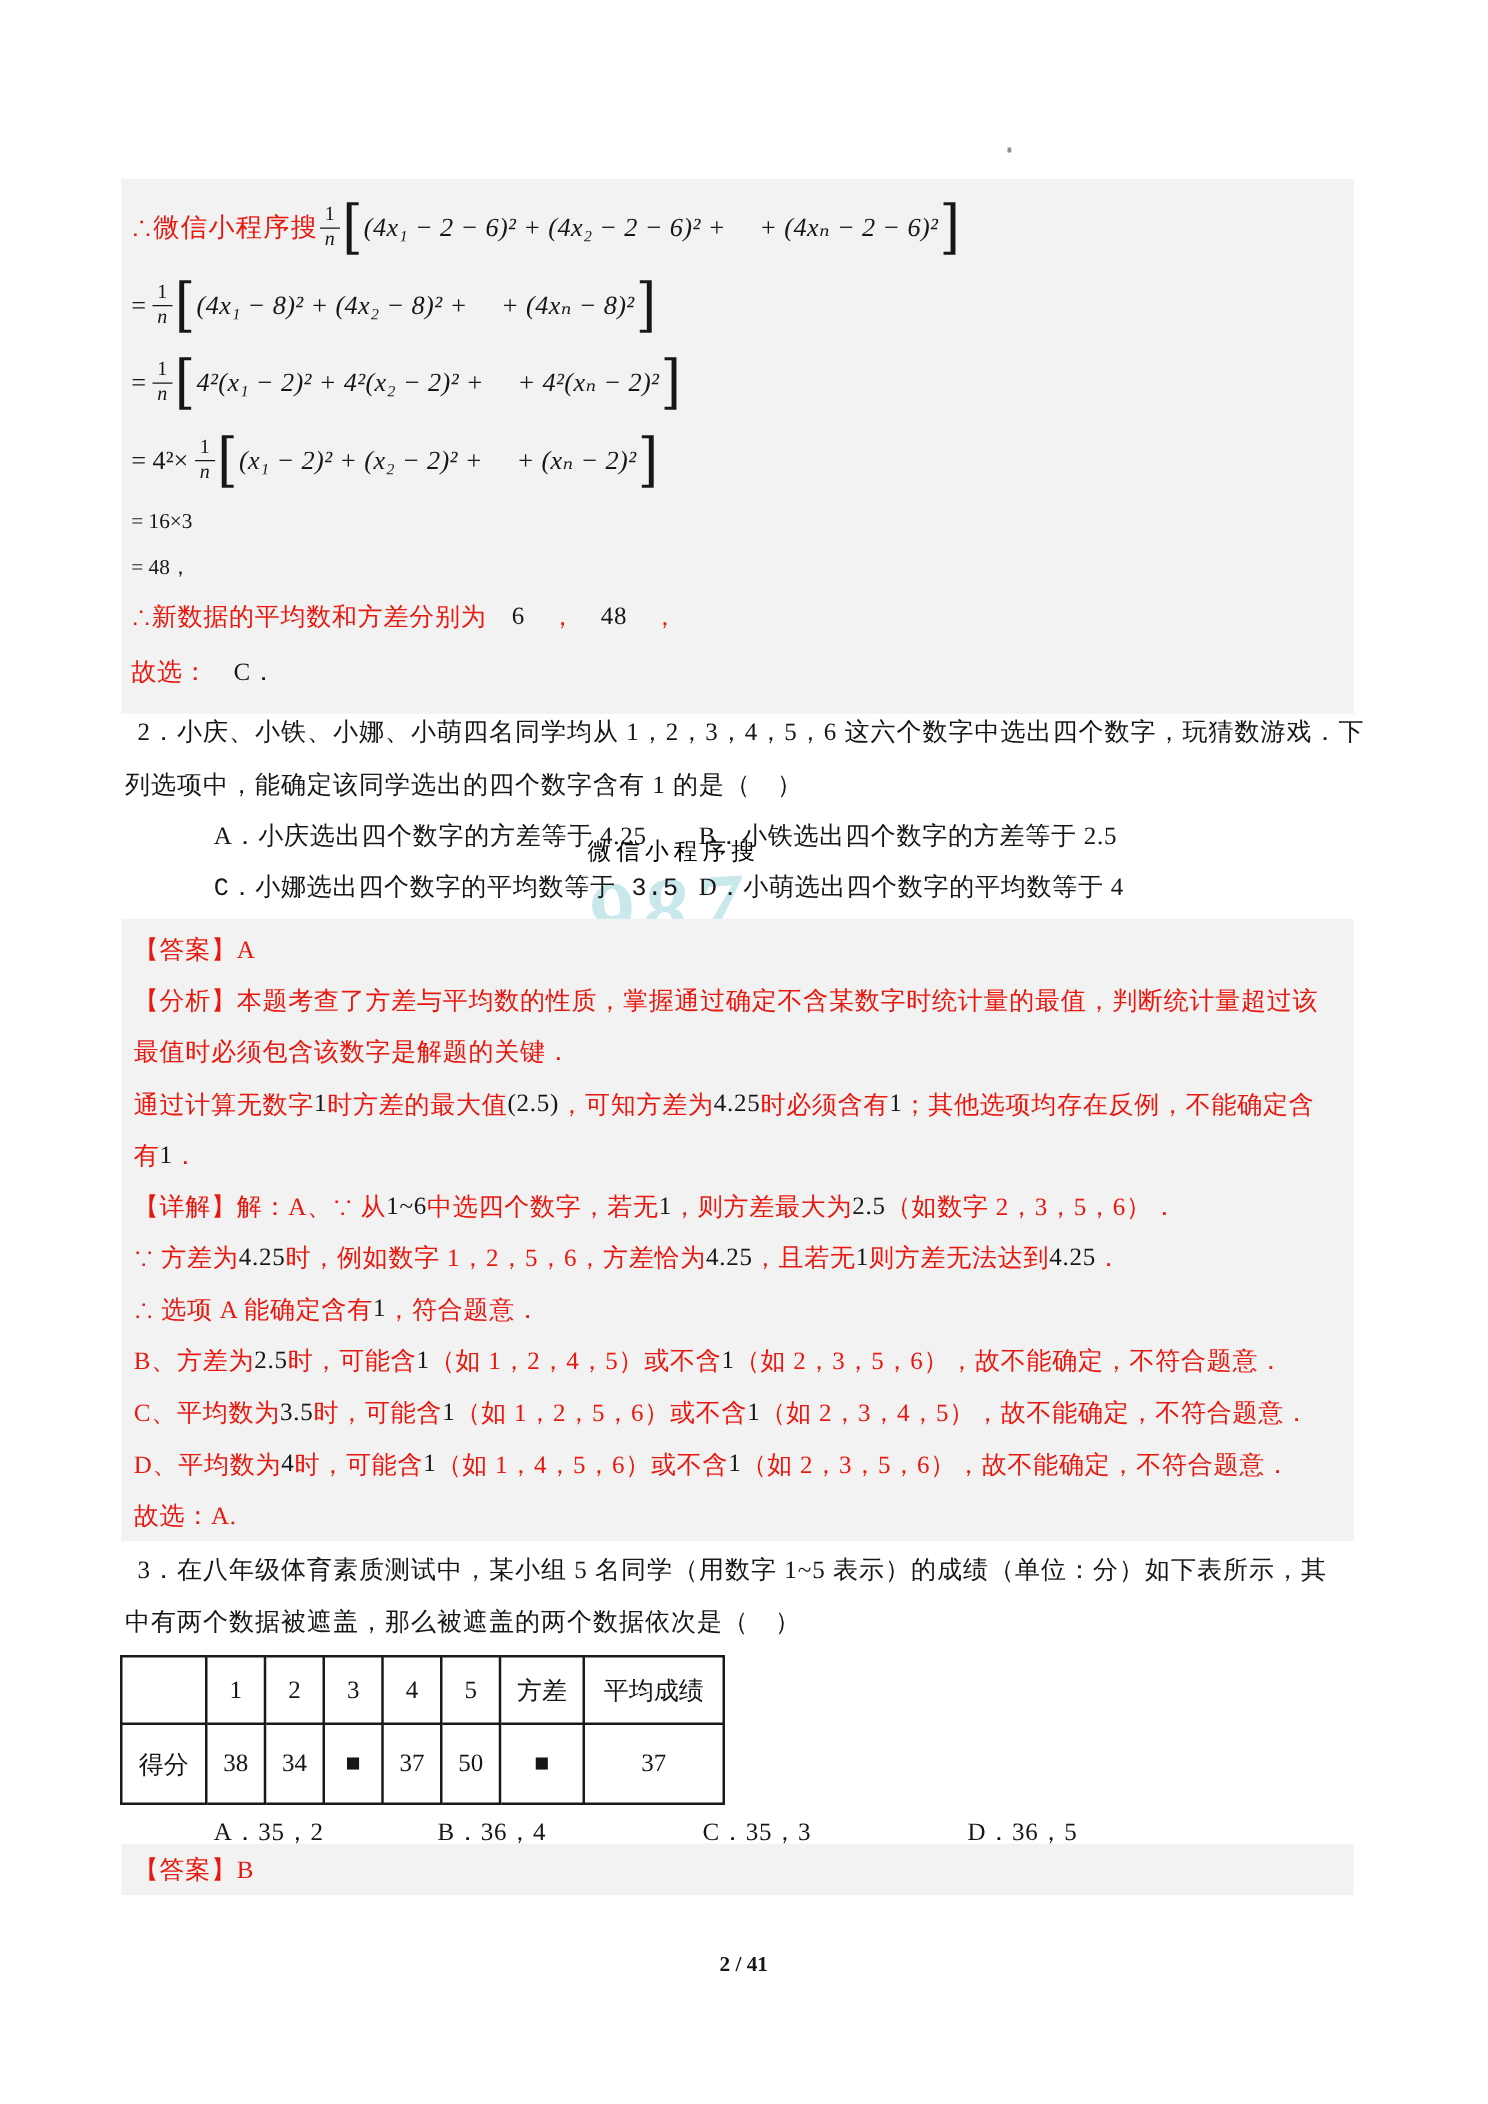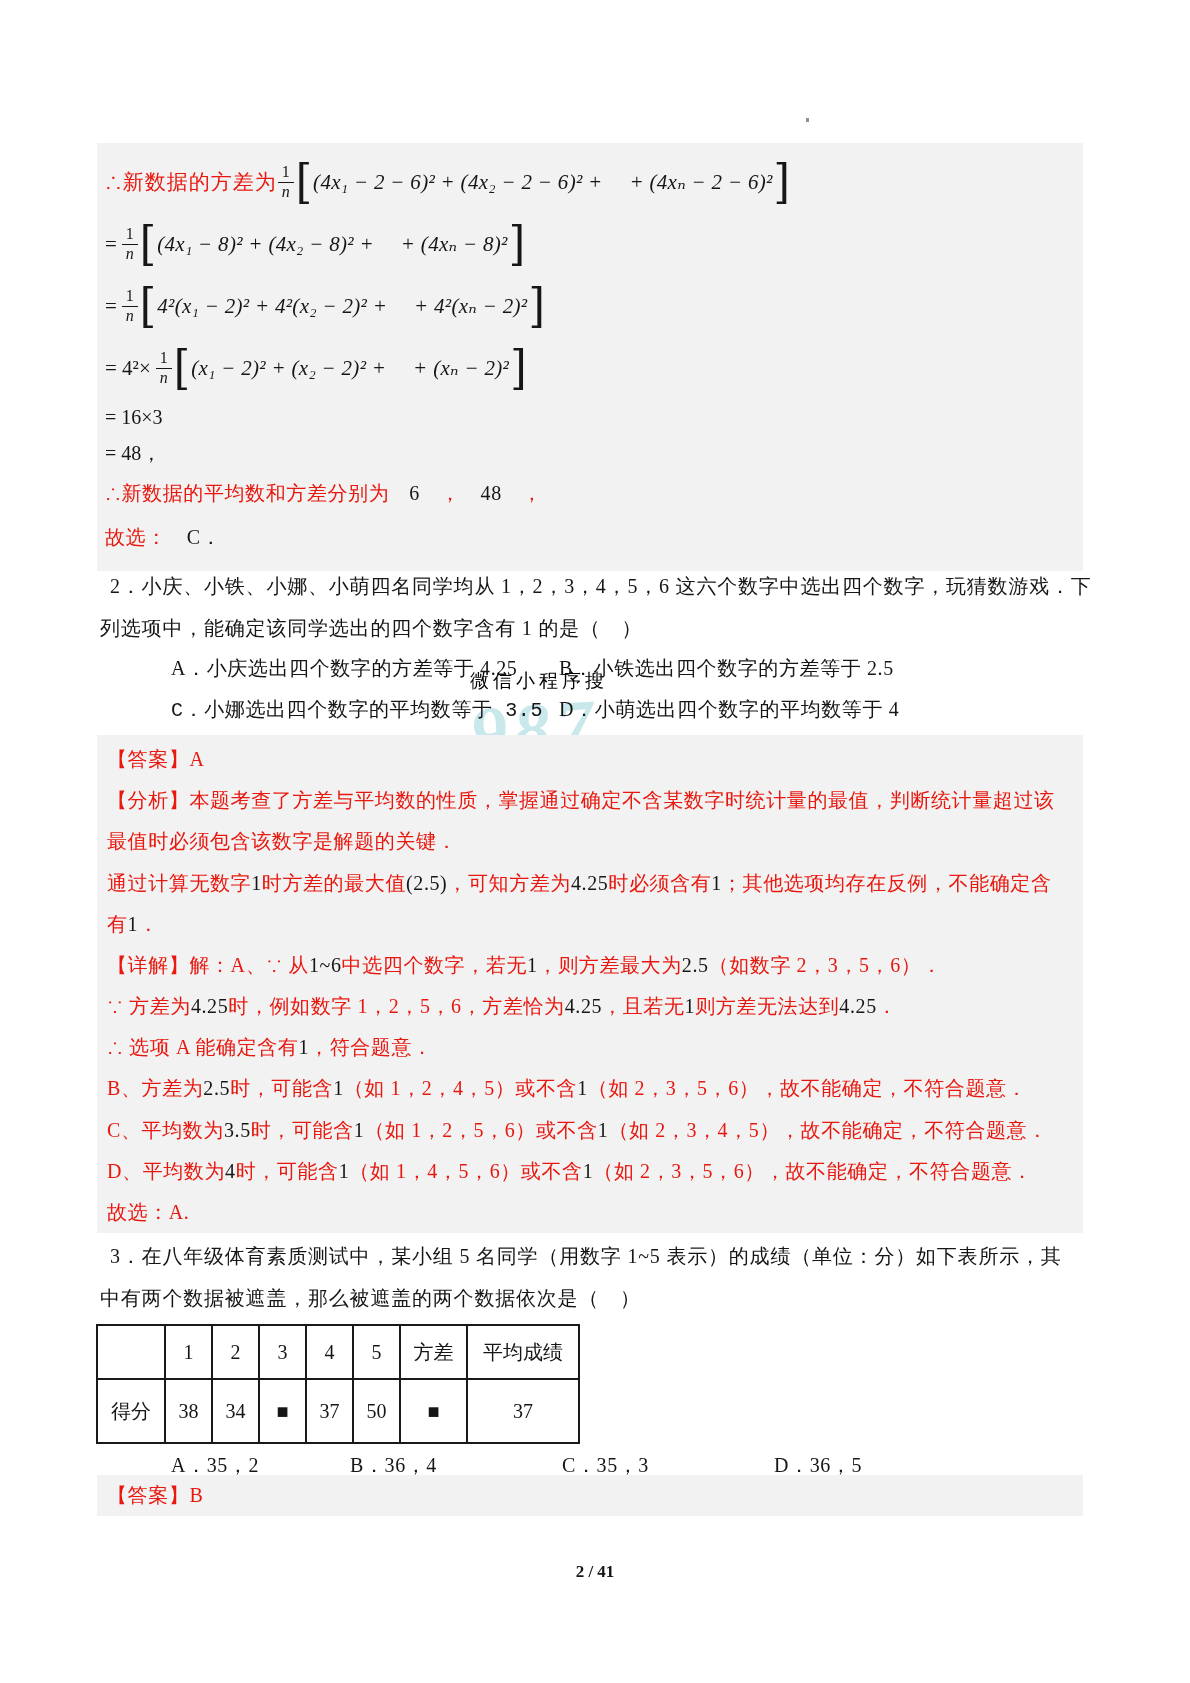--- a/index.html
+++ b/index.html
@@ -31,21 +31,21 @@
   .fline{display:flex;align-items:center;height:62px;font-size:21px;}
   .fline .red-prefix{color:var(--red);font-size:21px;letter-spacing:1px;}
   .fline .pre{font-family:"Liberation Serif","DejaVu Serif",serif;margin-right:4px;}
   .frac{display:inline-flex;flex-direction:column;align-items:center;font-size:16px;line-height:1.15;
         font-family:"Liberation Serif","DejaVu Serif",serif;margin:0 1px;}
   .frac .num{padding:0 4px;border-bottom:1.4px solid var(--ink);}
   .frac .den{font-style:italic;}
   .bracket{font-size:42px;font-weight:300;transform:scaleY(1.12);display:inline-block;
            font-family:"DejaVu Serif",serif;line-height:1;margin:0 1px;}
   .fbody{font-family:"Liberation Serif","DejaVu Serif",serif;font-style:italic;font-size:21px;letter-spacing:0.3px;}
-  .sline{display:flex;align-items:center;height:36px;font-size:20px;
+  .sline{display:flex;align-items:center;height:36px;font-size:17px;
          font-family:"Liberation Serif","DejaVu Serif",serif;}
   .rline{display:flex;align-items:center;height:44px;font-size:20px;letter-spacing:0.6px;gap:20px;}
   
   .seg-red{color:var(--red);}
   .seg-ink{color:var(--ink);}
   
   .stem{position:absolute;left:100px;width:1000px;z-index:1;font-size:20px;letter-spacing:0.8px;line-height:41.5px;}
   #q2stem{top:566px;}
   #q3stem{top:1236px;}
   .stem .first{padding-left:10px;}
@@ -68,21 +68,21 @@
 
   <div class="stray-dot"></div>
 
   <div class="watermark">
     <div class="wm-text">微信小程序搜</div>
     <div class="wm-logo">987</div>
   </div>
 
   <section class="gray" id="block1">
     <div class="fline">
-      <span class="red-prefix">∴新数据的方差为</span>
+      <span class="red-prefix">∴微信小程序搜</span>
       <span class="frac">
         <span class="num">1</span>
         <span class="den">n</span>
       </span>
       <span class="bracket">[</span>
       <span class="fbody">(4x₁ − 2 − 6)² + (4x₂ − 2 − 6)² +　 + (4xₙ − 2 − 6)²</span>
       <span class="bracket">]</span>
     </div>
 
     <div class="fline">

